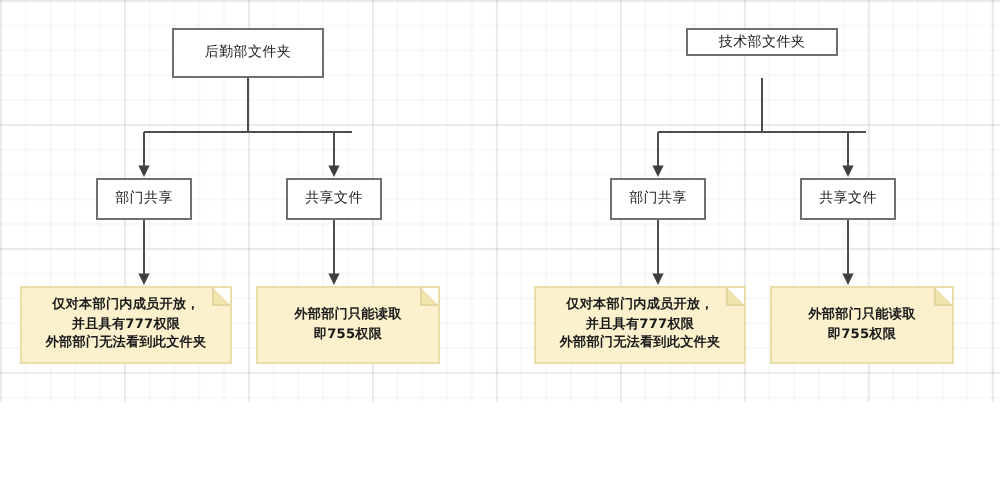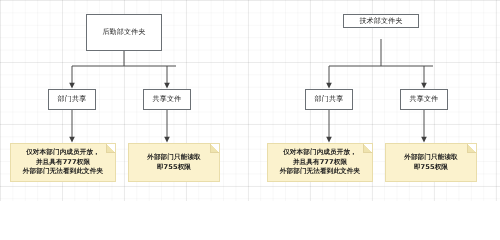--- a/index.html
+++ b/index.html
@@ -66,21 +66,21 @@
 
       <path d="M381,39 L381,66"></path>
       <path d="M329,66 L433,66"></path>
       <path d="M329,66 L329,85.5" marker-end="url(#ah)"></path>
       <path d="M424,66 L424,85.5" marker-end="url(#ah)"></path>
       <path d="M329,110 L329,139.5" marker-end="url(#ah)"></path>
       <path d="M424,110 L424,139.5" marker-end="url(#ah)"></path>
     </g>
   </svg>
 
-  <div class="node" style="left:86px;top:14px;width:76px;height:37px;">
+  <div class="node" style="left:86px;top:14px;width:76px;height:25px;">
     <span>后勤部文件夹</span>
   </div>
 
   <div class="node" style="left:48px;top:89px;width:48px;height:21px;">
     <span>部门共享</span>
   </div>
 
   <div class="node" style="left:143px;top:89px;width:48px;height:21px;">
     <span>共享文件</span>
   </div>

